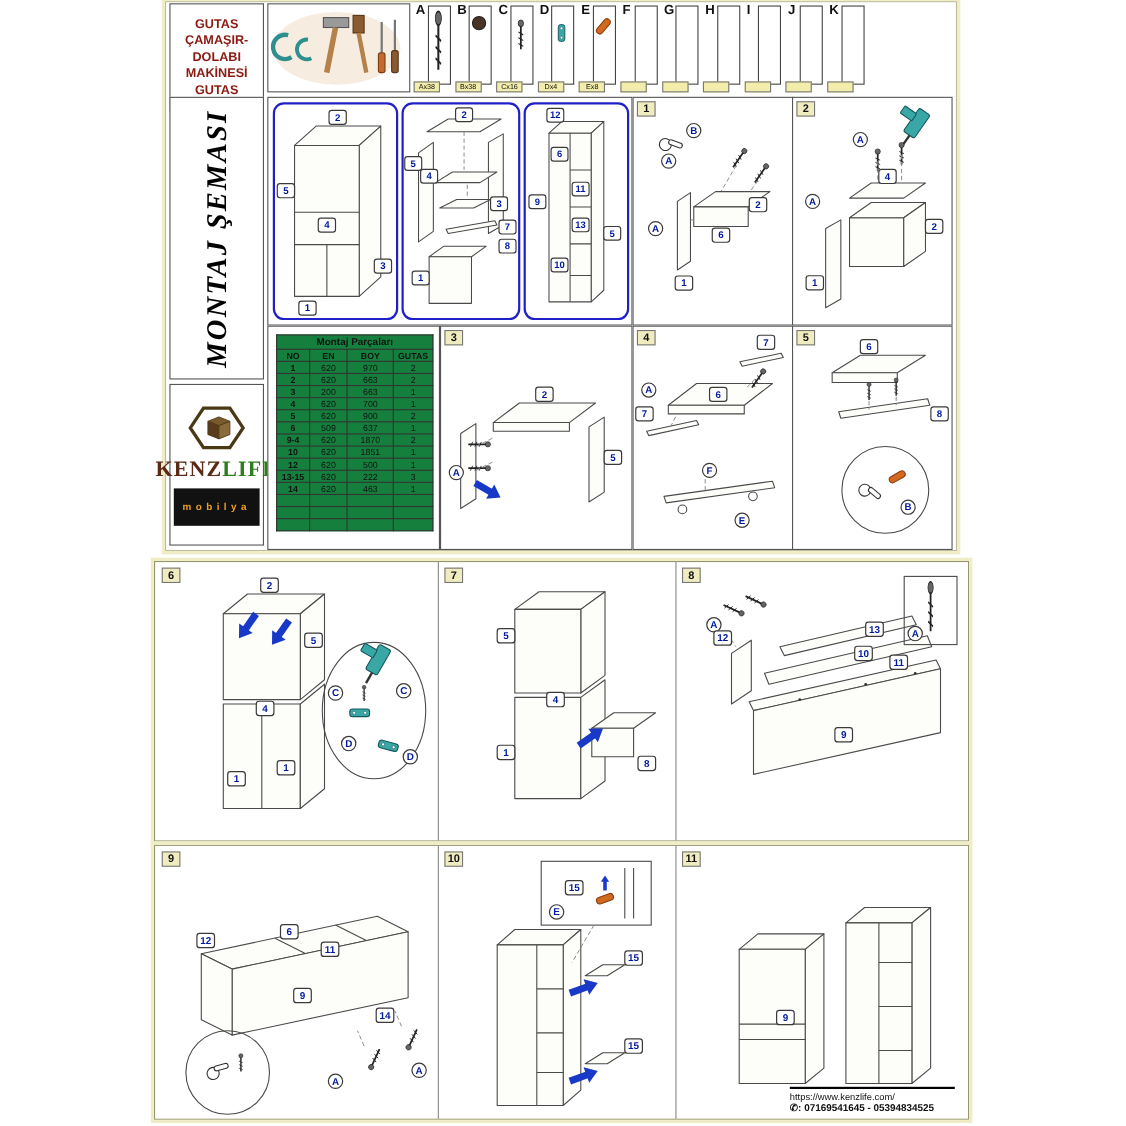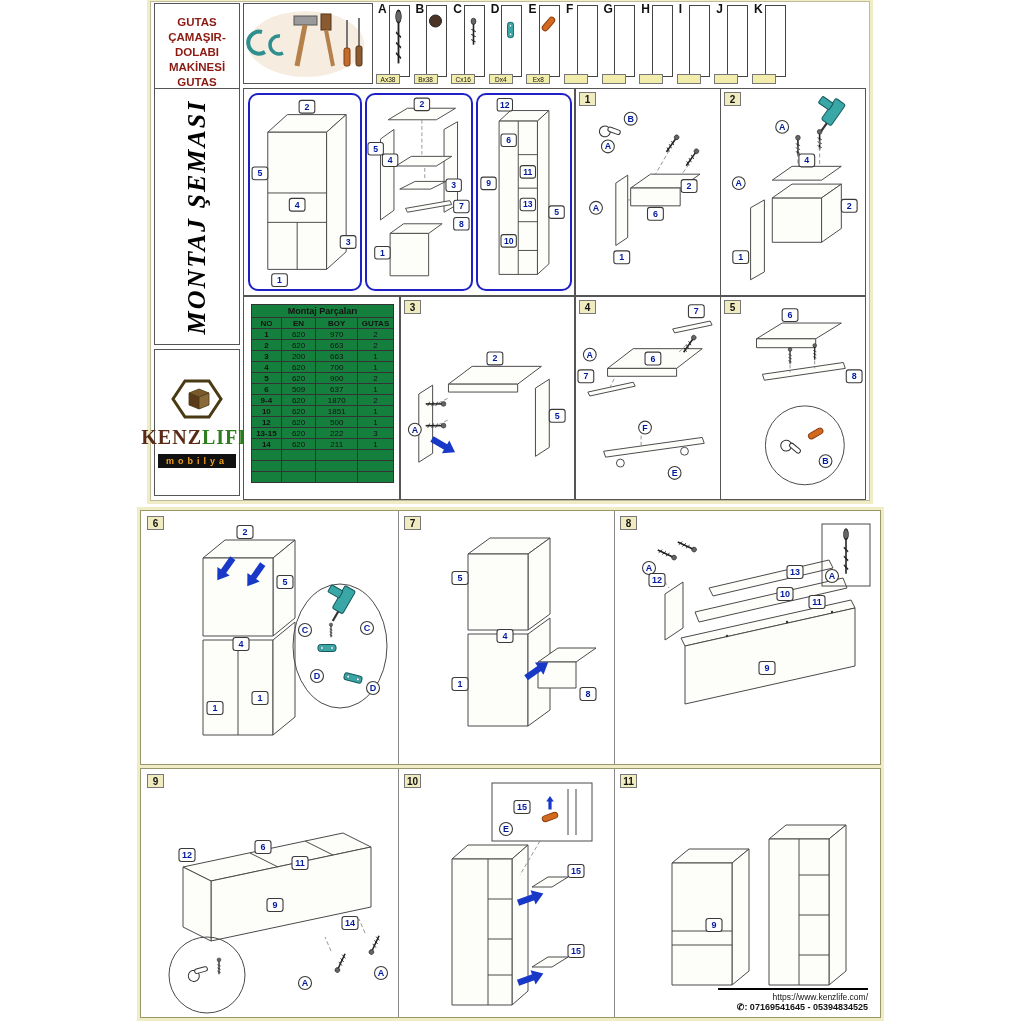--- a/index.html
+++ b/index.html
@@ -10,31 +10,31 @@
   .vline{position:absolute;top:0;bottom:0;width:1px;background:#888;}
   .step-badge{position:absolute;width:17px;height:14px;background:#f0ecc0;border:1px solid #777;font:bold 10px/14px "Liberation Sans",sans-serif;text-align:center;color:#111;z-index:6;box-sizing:border-box;}
   .title-box{display:flex;align-items:center;justify-content:center;text-align:center;}
   .title-text{font-weight:bold;font-size:11.5px;line-height:1.3;color:#8a1a12;}
   .montaj-box{display:flex;align-items:center;justify-content:center;}
   .montaj-text{transform:rotate(-90deg);white-space:nowrap;font-family:"Liberation Serif",serif;font-style:italic;font-weight:bold;font-size:26px;letter-spacing:2px;color:#000;}
   .logo-box{display:flex;flex-direction:column;align-items:center;justify-content:center;gap:5px;}
   .brand{font-family:"Liberation Serif",serif;font-weight:bold;font-size:20px;letter-spacing:1px;text-align:center;}
   .brand .kenz{color:#5a2a16;}
   .brand .life{color:#2e7d1e;}
-  .mobilya{background:#111;color:#f0a020;font-size:9px;letter-spacing:4px;padding:2px 8px;font-weight:bold;}
+  .mobilya{background:#111;color:#f0a020;font-size:9px;letter-spacing:4px;padding:12px 8px;font-weight:bold;}
   .hw-strip{position:absolute;left:375px;top:2px;width:414px;height:83px;display:flex;}
   .hw-col{position:relative;width:37.6px;height:83px;}
   .hw-letter{position:absolute;top:0;left:3px;font-weight:bold;font-size:12px;color:#111;}
   .hw-box{position:absolute;top:3px;right:3px;width:19px;height:70px;border:1px solid #444;background:#fff;}
   .hw-tag{position:absolute;bottom:1px;left:1px;width:24px;height:10px;background:#f2edaa;border:1px solid #777;font-size:6.5px;line-height:9px;text-align:center;box-sizing:border-box;color:#111;}
   .parts-table{border-collapse:collapse;font-size:8px;color:#111;background:#15803d;}
   .parts-table td,.parts-table th{border:1px solid #333;text-align:center;padding:0 2px;height:11px;box-sizing:border-box;}
   .parts-table .title-cell{font-size:9px;font-weight:bold;height:13px;}
   .parts-table tbody td:first-child{font-weight:bold;}
-  .footer{position:absolute;right:12px;bottom:5px;text-align:right;z-index:8;}
+  .footer{position:absolute;right:12px;bottom:5px;z-index:8;}
   .footer-line{border-top:2px solid #000;width:150px;margin-left:auto;margin-bottom:2px;}
   .footer-url{font-size:8.5px;color:#111;}
   .footer-phone{font-size:9px;font-weight:bold;color:#111;}
   svg{display:block;}
   .sp{fill:#fdfdfa;stroke:#4a4a4a;stroke-width:1;stroke-linejoin:round;}
   .sl{stroke:#4a4a4a;stroke-width:1;fill:none;}
   .sd{stroke:#8a8a8a;stroke-width:0.9;fill:none;stroke-dasharray:4 2.5;}
   .cob{fill:#fff;stroke:#3a3a3a;stroke-width:1.1;}
   .cot{font:bold 9px "Liberation Sans",sans-serif;fill:#001a9e;text-anchor:middle;}
   .arrB{fill:#1838c8;}
@@ -464,21 +464,21 @@
           </tr>
           <tr>
             <td>13-15</td>
             <td>620</td>
             <td>222</td>
             <td>3</td>
           </tr>
           <tr>
             <td>14</td>
             <td>620</td>
-            <td>211</td>
+            <td>463</td>
             <td>1</td>
           </tr>
           <tr>
             <td></td>
             <td></td>
             <td></td>
             <td></td>
           </tr>
           <tr>
             <td></td>

